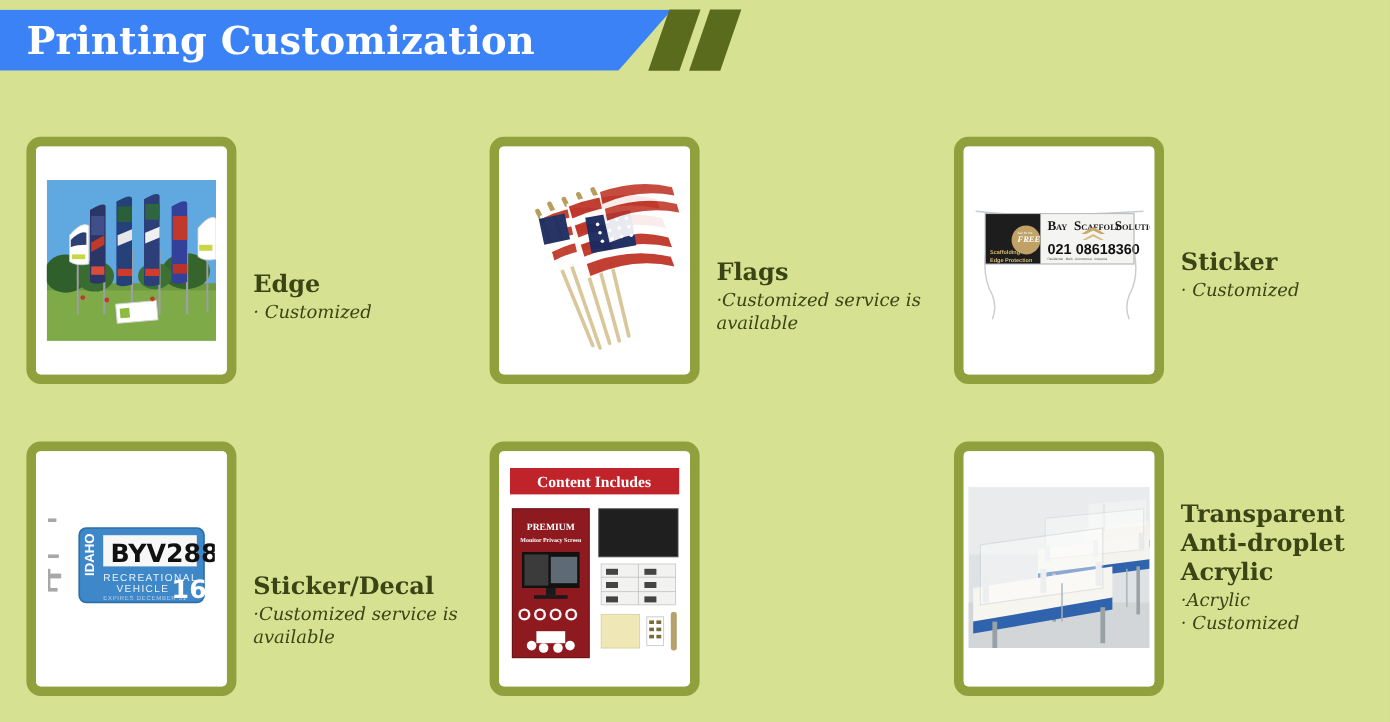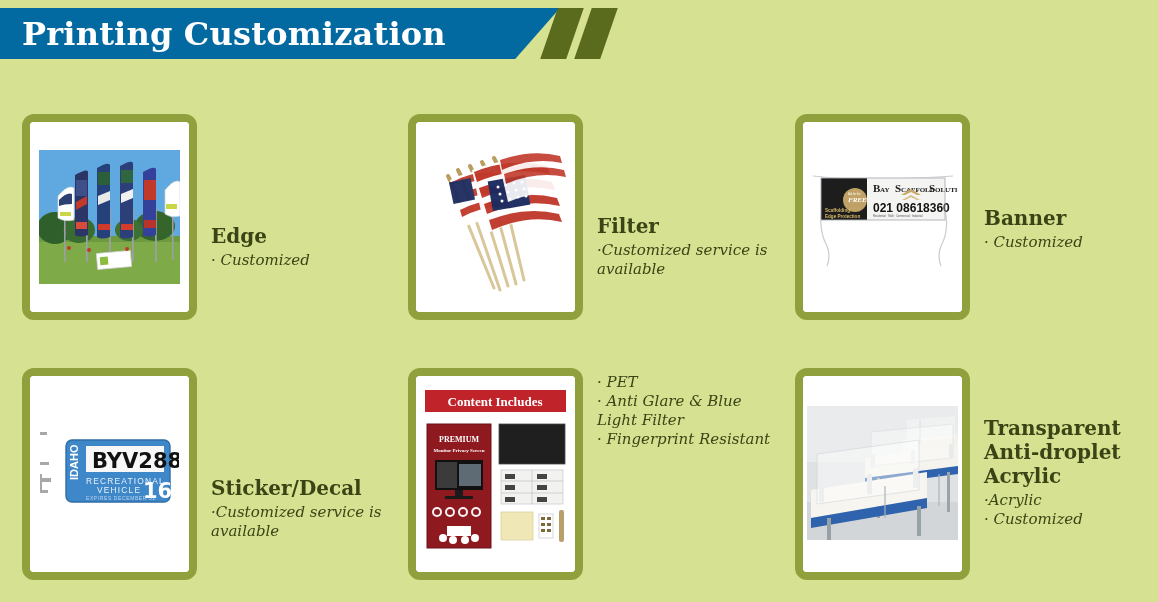--- a/index.html
+++ b/index.html
@@ -15,21 +15,21 @@
     position: relative;
   }
 
   
   .header-bar {
     position: absolute;
     left: 0;
     top: 8px;
     width: 560px;
     height: 51px;
-    background: #0369a1;
+    background: #3b82f6;
     clip-path: polygon(0 0, 100% 0, 92% 100%, 0 100%);
     display: flex;
     align-items: center;
   }
   .header-title {
     color: #ffffff;
     font-family: "DejaVu Serif", serif;
     font-weight: bold;
     font-size: 32px;
     letter-spacing: 0.2px;
@@ -268,21 +268,21 @@
             <path d="M78 30 q34 -12 62 -4 l10 38 q-34 -2 -62 10 z" fill="#ffffff"></path>
             <g fill="#c0392b">
               <path d="M80 32 q32 -11 60 -4 l2 7 q-30 -6 -60 7 z"></path>
               <path d="M84 46 q32 -11 60 -4 l2 7 q-30 -6 -60 7 z"></path>
             </g>
           </g>
         </svg>
       </div>
     </div>
     <div class="caption cap-center-2">
-      <div class="cap-title">Filter</div>
+      <div class="cap-title">Flags</div>
       <div class="cap-list">
         <div class="cap-item">·Customized service is available</div>
       </div>
     </div>
   </div>
 
   <div class="entry entry-3">
     <div class="card">
       <div class="thumb">
         <svg class="art banner-art" viewBox="0 0 151 110">
@@ -306,21 +306,21 @@
           <circle cx="48" cy="38" r="12" fill="#c9a96a" opacity="0.95"></circle>
           <text x="41" y="40" font-family="Liberation Serif, serif" font-size="7" font-style="italic" font-weight="bold" fill="#ffffff">FREE</text>
           <text x="41" y="33" font-family="Liberation Sans, sans-serif" font-size="2.6" fill="#ffffff">Ask for the</text>
           <text x="18" y="50" font-family="Liberation Sans, sans-serif" font-size="4.6" font-weight="bold" fill="#d9b96a">Scaffolding</text>
           <text x="18" y="56" font-family="Liberation Sans, sans-serif" font-size="4.6" font-weight="bold" fill="#d9b96a">Edge Protection</text>
           <rect x="14" y="16" width="124" height="42" fill="none" stroke="#b9bcc0" stroke-width="0.8"></rect>
         </svg>
       </div>
     </div>
     <div class="caption cap-center-3">
-      <div class="cap-title">Banner</div>
+      <div class="cap-title">Sticker</div>
       <div class="cap-list">
         <div class="cap-item">· Customized</div>
       </div>
     </div>
   </div>
 </div>
 
 <div class="row row-2">
 
   <div class="entry entry-1">
@@ -412,25 +412,20 @@
             <rect x="122" y="139" width="4" height="3"></rect>
               <rect x="128" y="139" width="4" height="3"></rect>
             <rect x="122" y="145" width="4" height="3"></rect>
               <rect x="128" y="145" width="4" height="3"></rect>
           </g>
           <rect x="140" y="126" width="5" height="32" rx="2" fill="#b8a06a"></rect>
         </svg>
       </div>
     </div>
     <div class="caption cap-top">
-      <div class="cap-list">
-        <div class="cap-item">· PET</div>
-        <div class="cap-item">· Anti Glare &amp; Blue Light Filter</div>
-        <div class="cap-item">· Fingerprint Resistant</div>
-      </div>
     </div>
   </div>
 
   <div class="entry entry-3">
     <div class="card card-r2">
       <div class="thumb">
         <svg class="art baffle-art" viewBox="0 0 151 134">
           <rect x="0" y="0" width="151" height="134" fill="#dfe2e4"></rect>
           <rect x="0" y="0" width="151" height="56" fill="#e9ebec"></rect>
           <rect x="0" y="96" width="151" height="38" fill="#d2d6d8"></rect>

